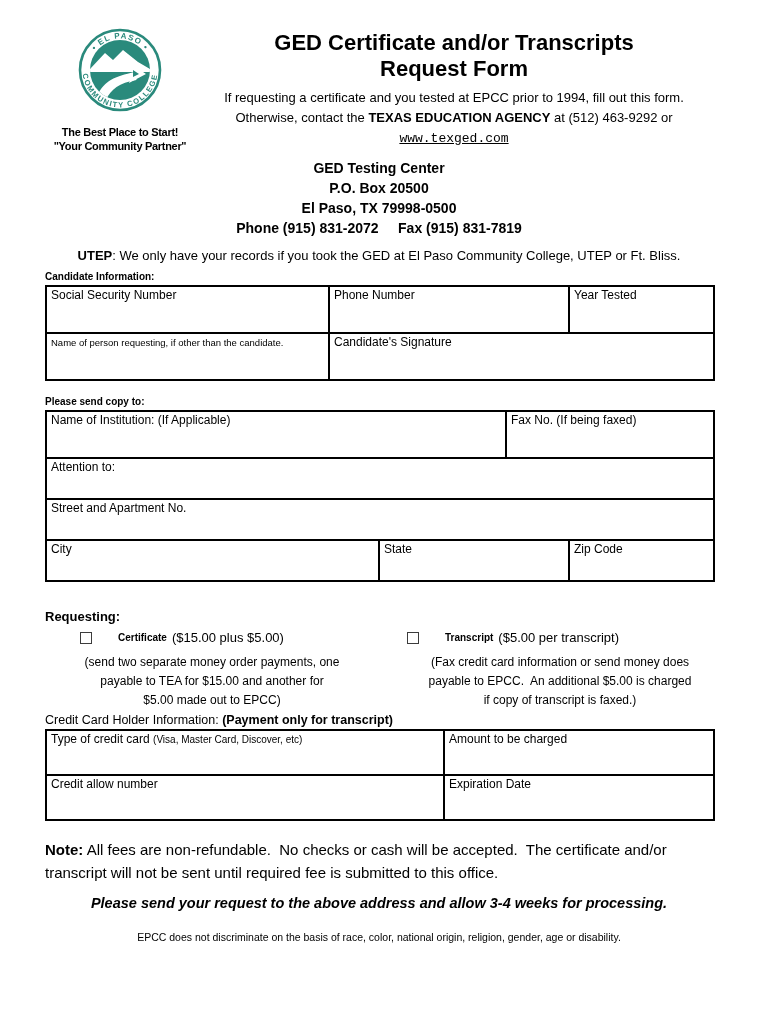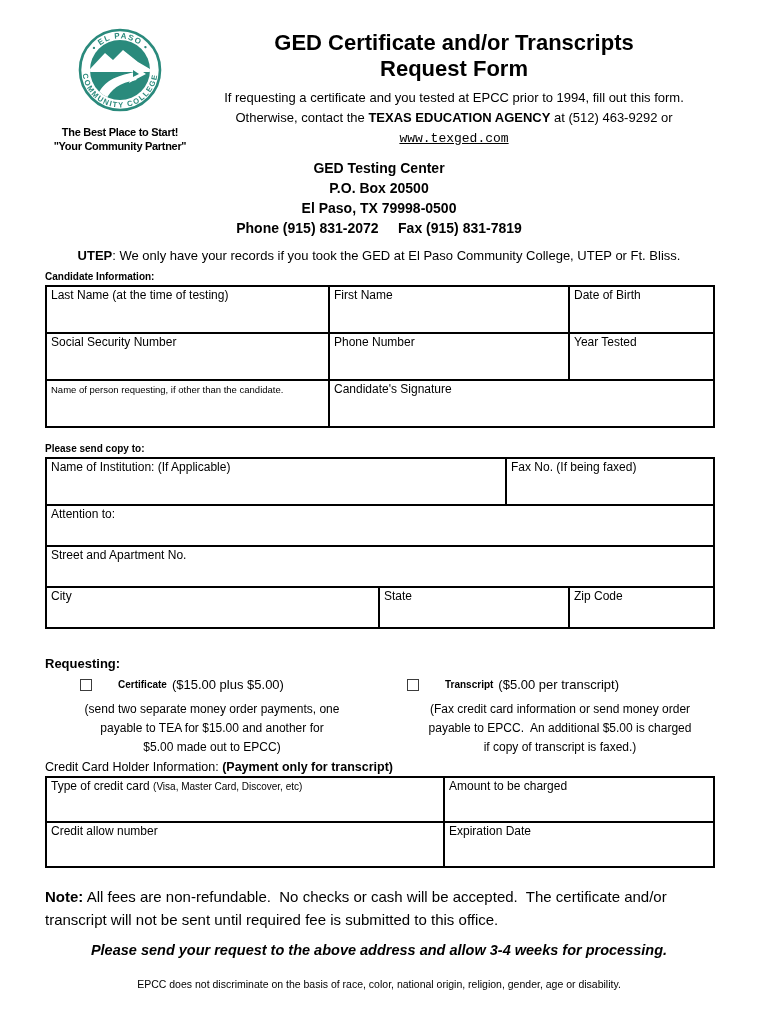--- a/index.html
+++ b/index.html
@@ -122,25 +122,20 @@
   <p class="note-top"><b class="inline">UTEP</b><span class="pre">: We only have your records if you took the GED at El Paso Community College, UTEP or Ft. Bliss.</span></p>
 
   <div class="sec-heading">Candidate Information:</div>
   <table class="grid t1">
     <colgroup>
         <col style="width:283px">
         <col style="width:240px">
         <col style="width:145px">
       </colgroup>
     <tbody>
-        <tr>
-      <td><span class="cell-label">Last Name (at the time of testing)</span></td>
-      <td><span class="cell-label">First Name</span></td>
-      <td><span class="cell-label">Date of Birth</span></td>
-    </tr>
     <tr>
       <td><span class="cell-label">Social Security Number</span></td>
       <td><span class="cell-label">Phone Number</span></td>
       <td><span class="cell-label">Year Tested</span></td>
     </tr>
     <tr>
       <td><span class="cell-label tiny">Name of person requesting, if other than the candidate.</span></td>
       <td colspan="2"><span class="cell-label">Candidate's Signature</span></td>
     </tr>
   </tbody>
@@ -188,21 +183,21 @@
           <div>$5.00 made out to EPCC)</div>
         </div>
       </div>
       <div class="req-col right">
         <div class="cb-line">
           <span class="checkbox"></span>
           <span class="req-label">Transcript</span>
           <span class="req-price">($5.00 per transcript)</span>
         </div>
         <div class="req-desc">
-          <div>(Fax credit card information or send money order</div>
+          <div>(Fax credit card information or send money does</div>
           <div class="pre">payable to EPCC.  An additional $5.00 is charged</div>
           <div>if copy of transcript is faxed.)</div>
         </div>
       </div>
     </div>
   </div>
 
   <p class="cc-label"><span class="pre">Credit Card Holder Information: </span><b class="inline">(Payment only for transcript)</b></p>
   <table class="grid t3">
     <colgroup>

